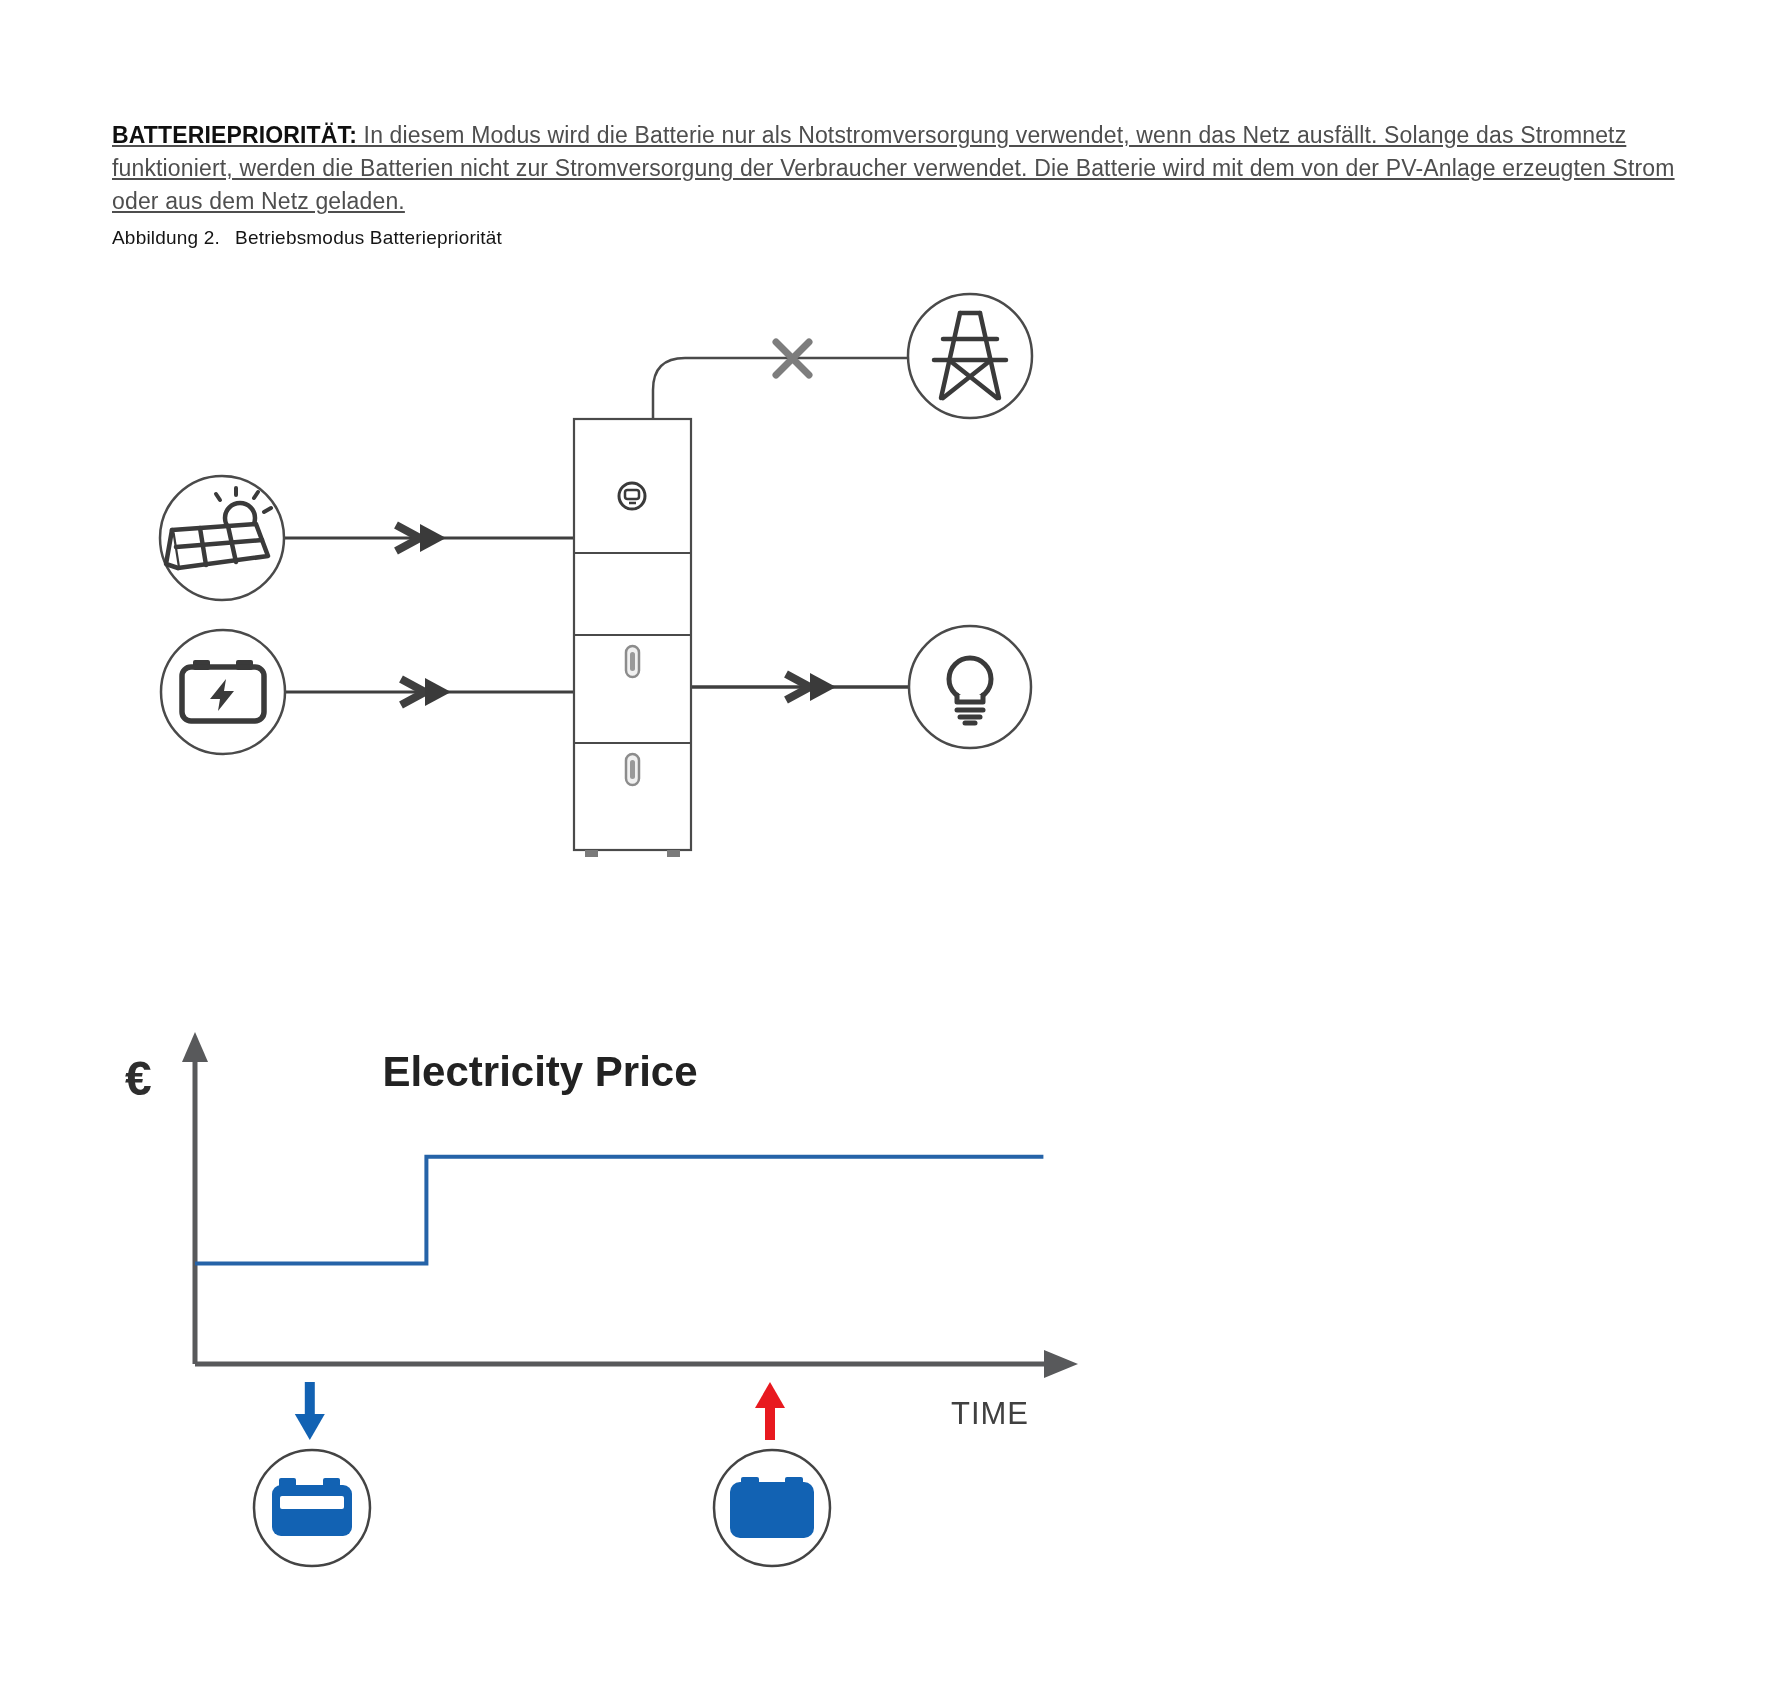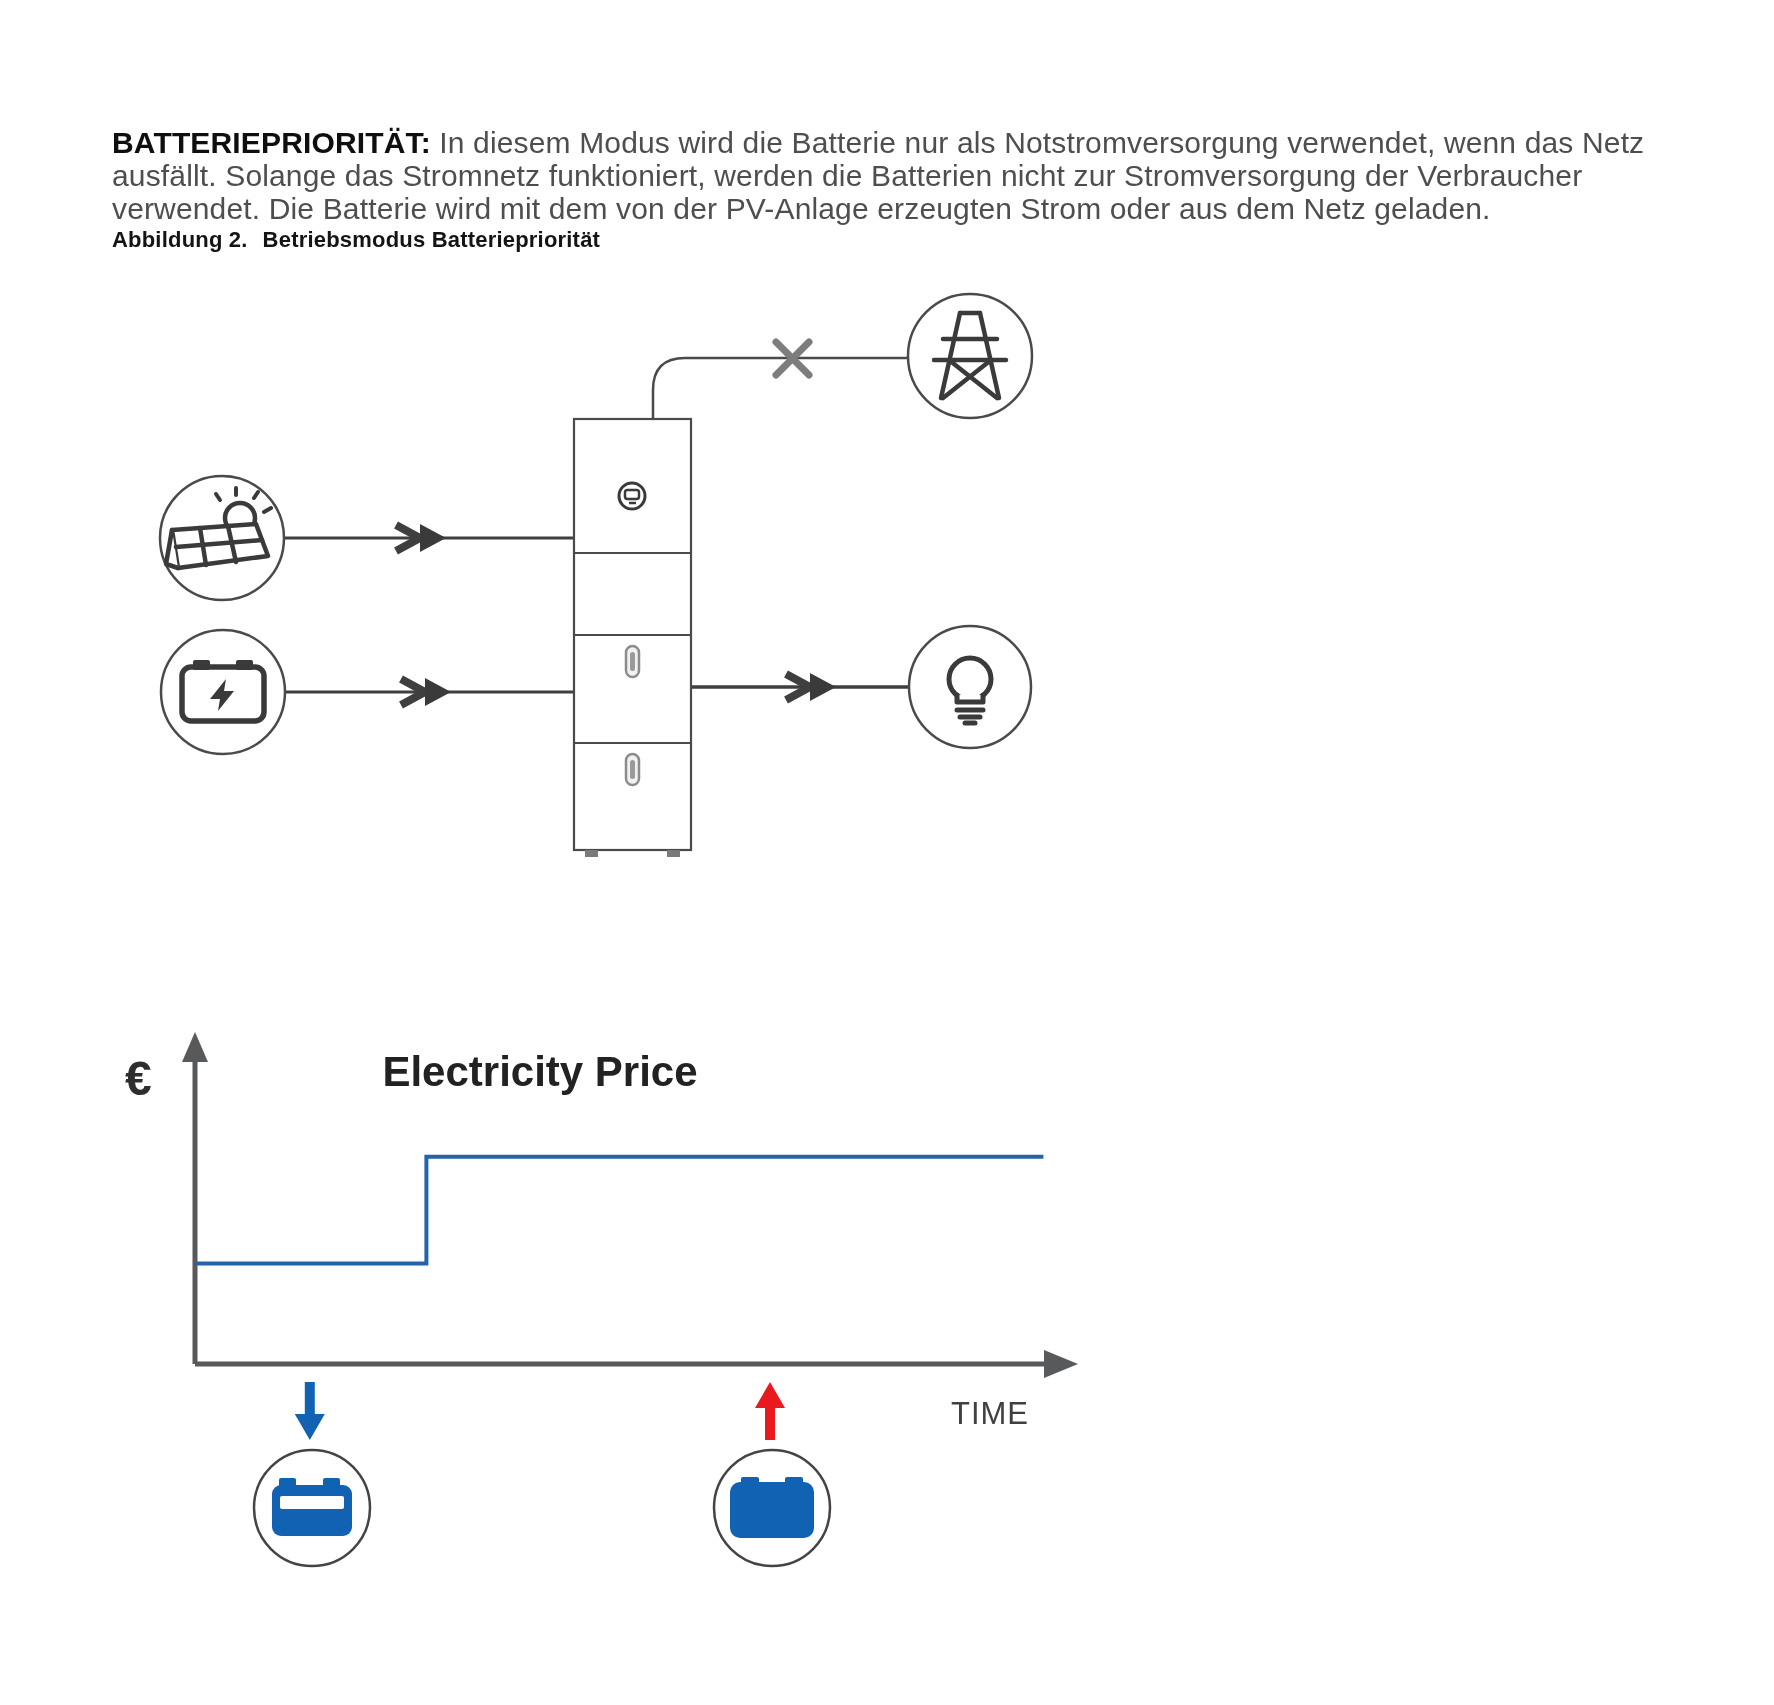--- a/index.html
+++ b/index.html
@@ -2,25 +2,25 @@
 <html><head>
 <meta charset="utf-8">
 <style>
   html,body { margin:0; padding:0; background:#ffffff; }
   .page {
     position:relative; width:1774px; height:1705px; background:#ffffff;
     font-family:"Liberation Sans","DejaVu Sans",sans-serif; overflow:hidden;
   }
   .para {
     position:absolute; left:112px; width:1572px;
-    font-size:30px; line-height:33px; color:#4e4e4e; letter-spacing:0.15px;
+    font-size:23px; line-height:33px; color:#4e4e4e; letter-spacing:0.15px;text-decoration:underline;
   }
   .para b { color:#0f0f0f; font-weight:700; }
   .figcap {
-    position:absolute; left:112px; font-size:22px; font-weight:700; color:#141414;
+    position:absolute; left:112px; font-size:19px; font-weight:400; color:#141414;
     letter-spacing:0.2px;
   }
   .figcap .t { margin-left:15px; }
   svg.fig { position:absolute; left:0; display:block; }
   .thinline { stroke:#4a4a4a; stroke-width:2.5; fill:none; }
   .icon { stroke:#3a3a3a; fill:none; stroke-linecap:round; stroke-linejoin:round; }
 </style>
 </head>
 <body>
 

